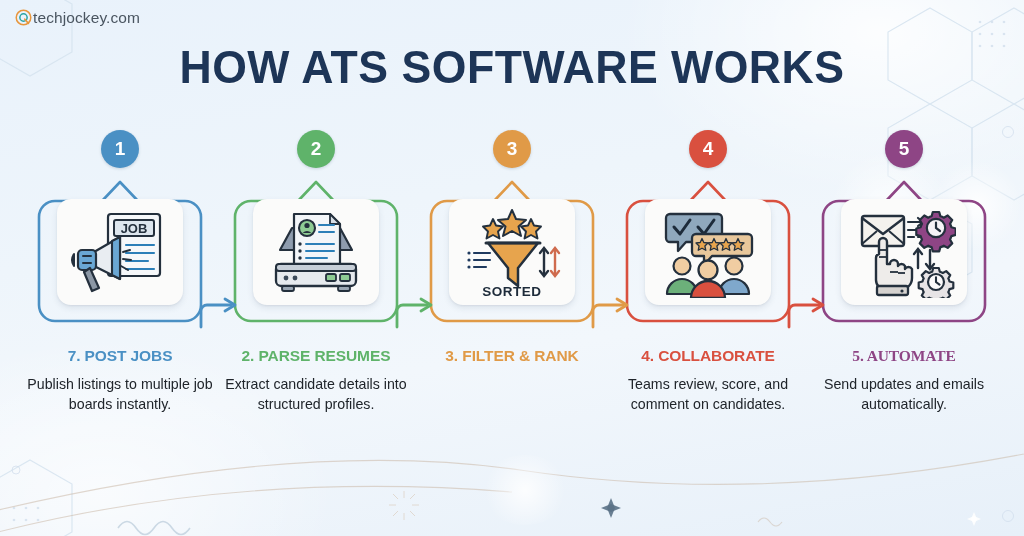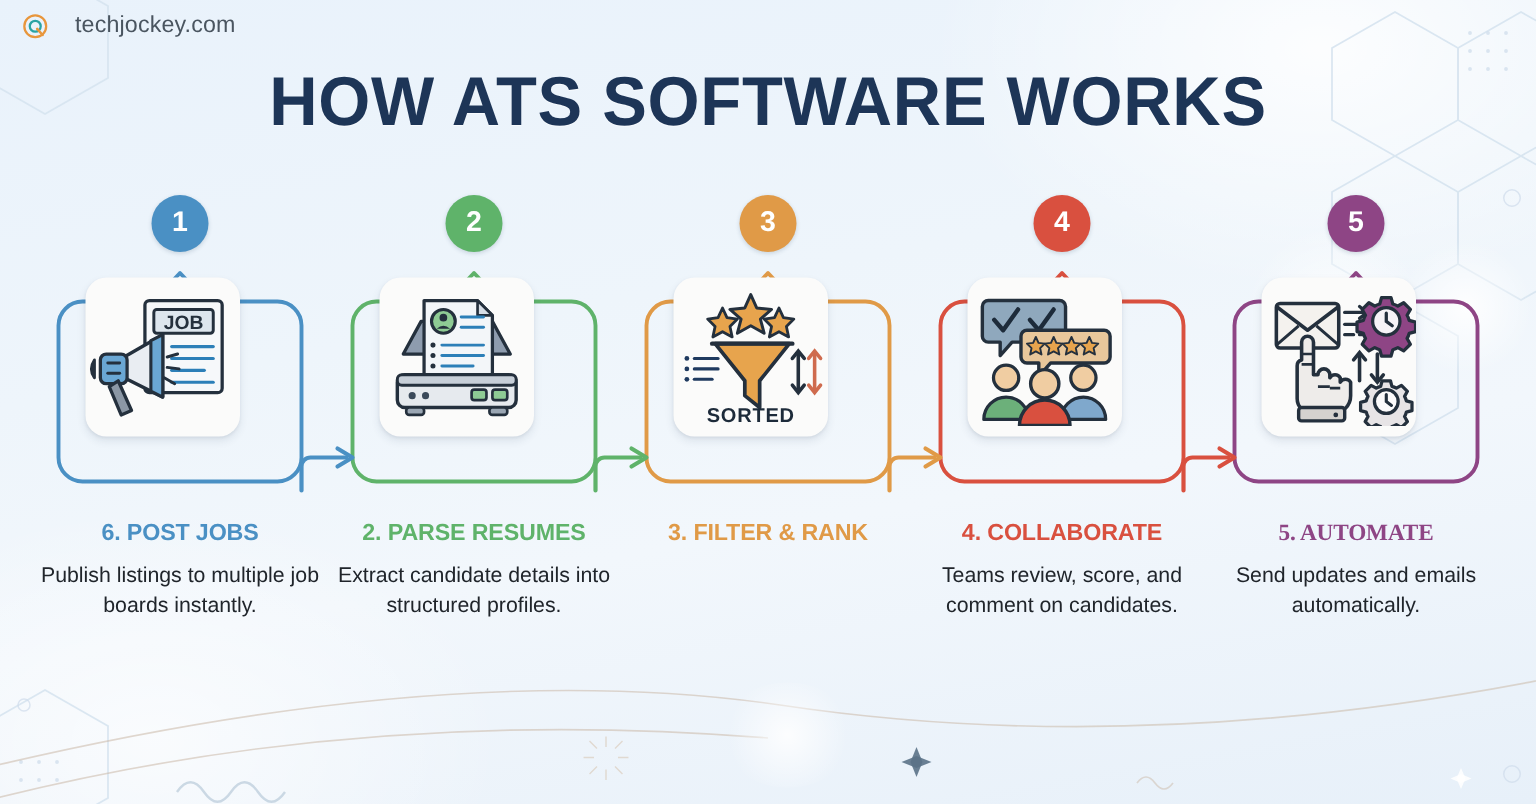--- a/index.html
+++ b/index.html
@@ -36,22 +36,22 @@
     border-radius: 50%;
     background: radial-gradient(circle, rgba(255,255,255,0.95) 0%, rgba(255,255,255,0) 70%);
   }
 
   
   .logo {
     position: absolute;
     left: 14px;
     top: 8px;
     display: flex;
-    align-items: flex-start;
-    gap: 17px;
+    align-items: center;
+    gap: 0;
   }
   .logo-mark {
     width: 19px;
     height: 19px;
     flex: 0 0 19px;
   }
   .logo-text {
     font-size: 15.5px;
     color: #4a5560;
     letter-spacing: 0.1px;
@@ -113,22 +113,22 @@
     height: 150px;
     margin-top: 5px;
   }
   .card-outline {
     position: absolute;
     inset: 0;
   }
   .card-inner {
     position: absolute;
     left: 20px;
-    top: 12px;
-    width: 103px;
+    top: 26px;
+    width: 126px;
     height: 106px;
     background: #fbfbfa;
     border-radius: 14px;
     box-shadow: 0 3px 6px rgba(40,60,85,0.10), 0 1px 2px rgba(40,60,85,0.07);
     display: flex;
     align-items: center;
     justify-content: center;
   }
   .card-icon { width: 104px; height: 92px; }
 
@@ -283,21 +283,21 @@
             <path d="M 6 48 q -4 6 0 12 z" fill="#c3ccd6" stroke="#24303d" stroke-width="2" stroke-linejoin="round"></path>
 
             <path d="M 22 62 L 31 82 L 24 85 L 16 66 Z" fill="#8b97a5" stroke="#24303d" stroke-width="2.2" stroke-linejoin="round"></path>
           </svg>
         </div>
         <svg class="connector" style="left:158px;" viewBox="0 0 48 40">
           <path d="M 6 36 V 20 a 6 6 0 0 1 6 -6 H 36" fill="none" stroke="#4a90c4" stroke-width="2.8" stroke-linecap="round"></path>
           <path d="M 30 8 L 40 14 L 30 20" fill="none" stroke="#4a90c4" stroke-width="2.8" stroke-linecap="round" stroke-linejoin="round"></path>
         </svg>
       </div>
-      <div class="step-heading" style="color:#4a90c4;">6. POST JOBS</div>
+      <div class="step-heading" style="color:#4a90c4;">7. POST JOBS</div>
       <div class="step-desc">Publish listings to multiple job boards instantly.</div>
     </div>
 
     <div class="step">
       <div class="step-badge" style="background:#5fb36a;">
         <span>2</span>
       </div>
       <div class="card-wrap">
         <svg class="card-outline" viewBox="0 0 166 150">
           <path d="M 18 148 H 148 A 16 16 0 0 0 164 132 V 44 A 16 16 0 0 0 148 28 H 101 L 83 9 L 65 28 H 18 A 16 16 0 0 0 2 44 V 132 A 16 16 0 0 0 18 148 Z" fill="none" stroke="#5fb36a" stroke-width="2.6" stroke-linejoin="round"></path>

